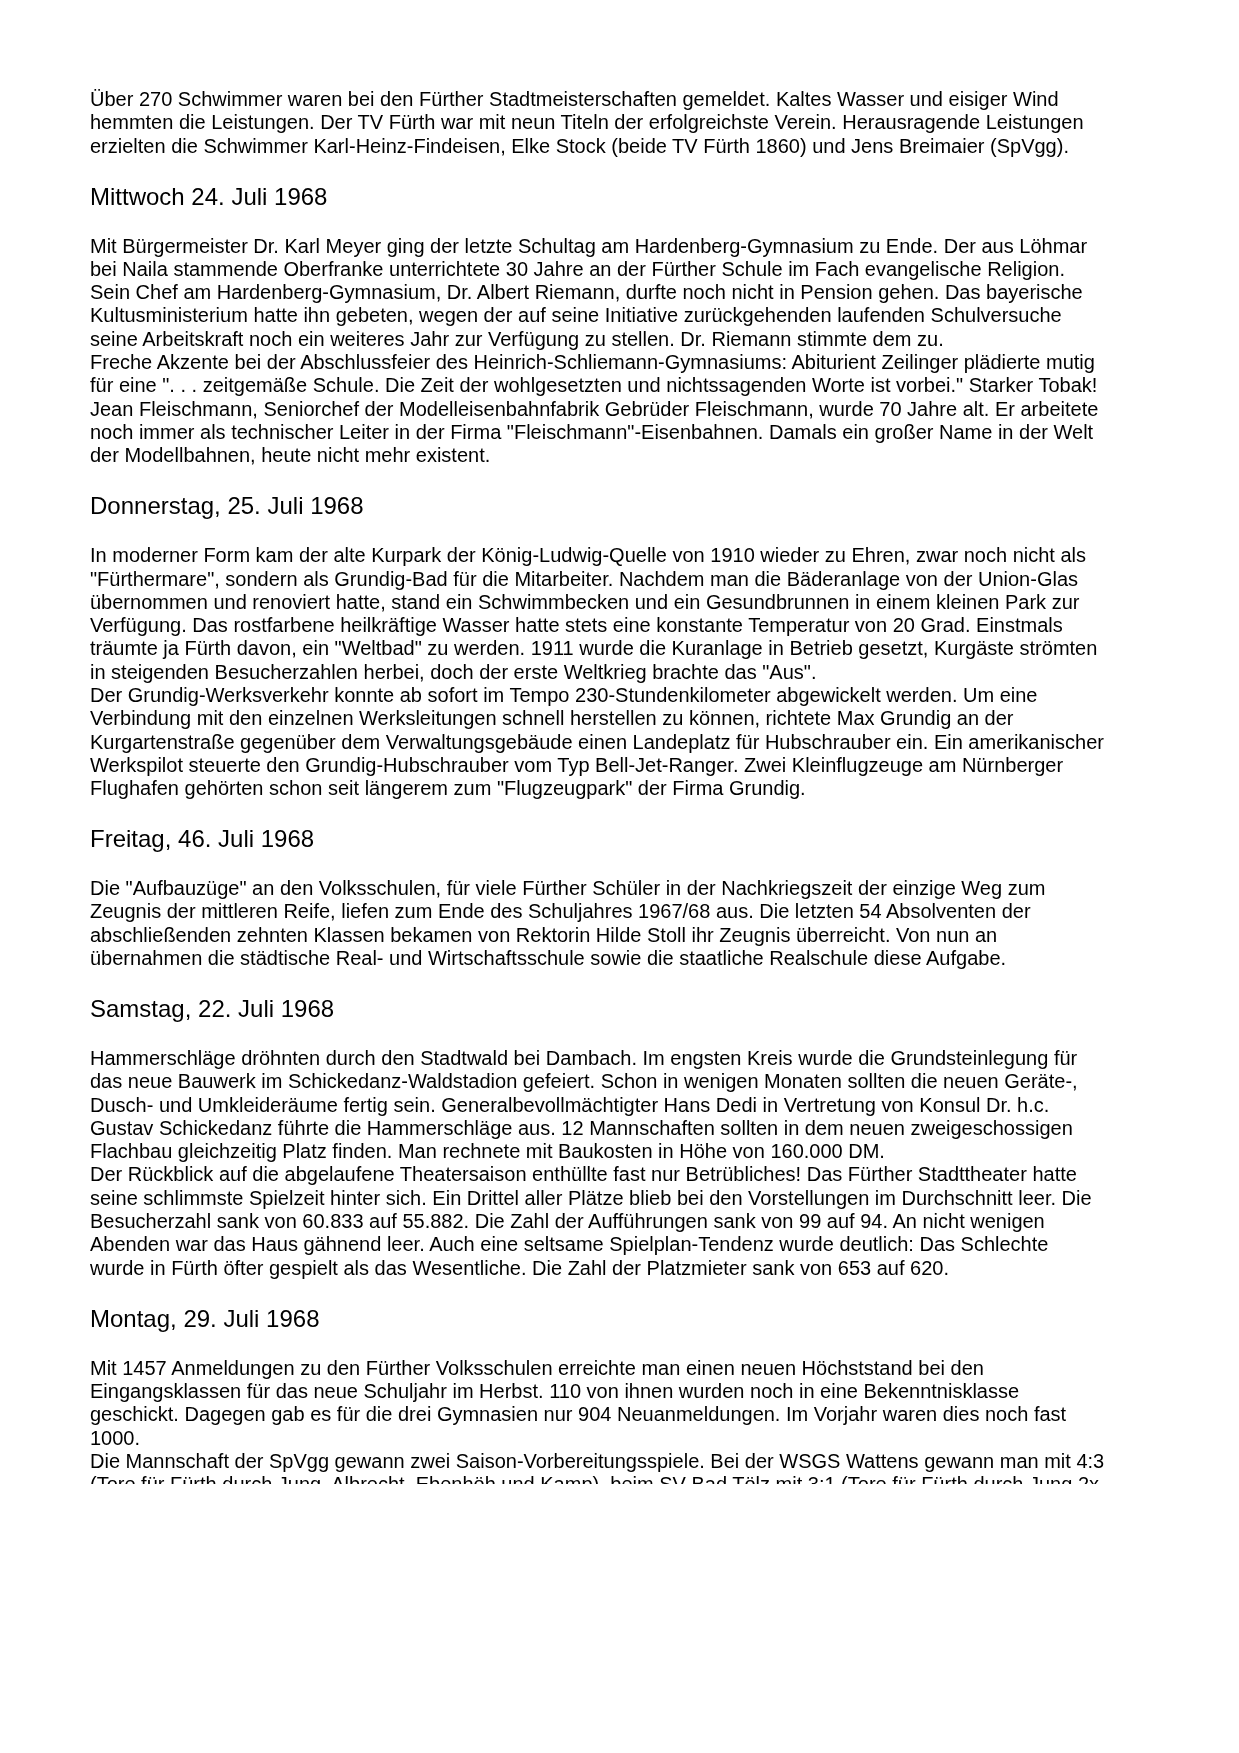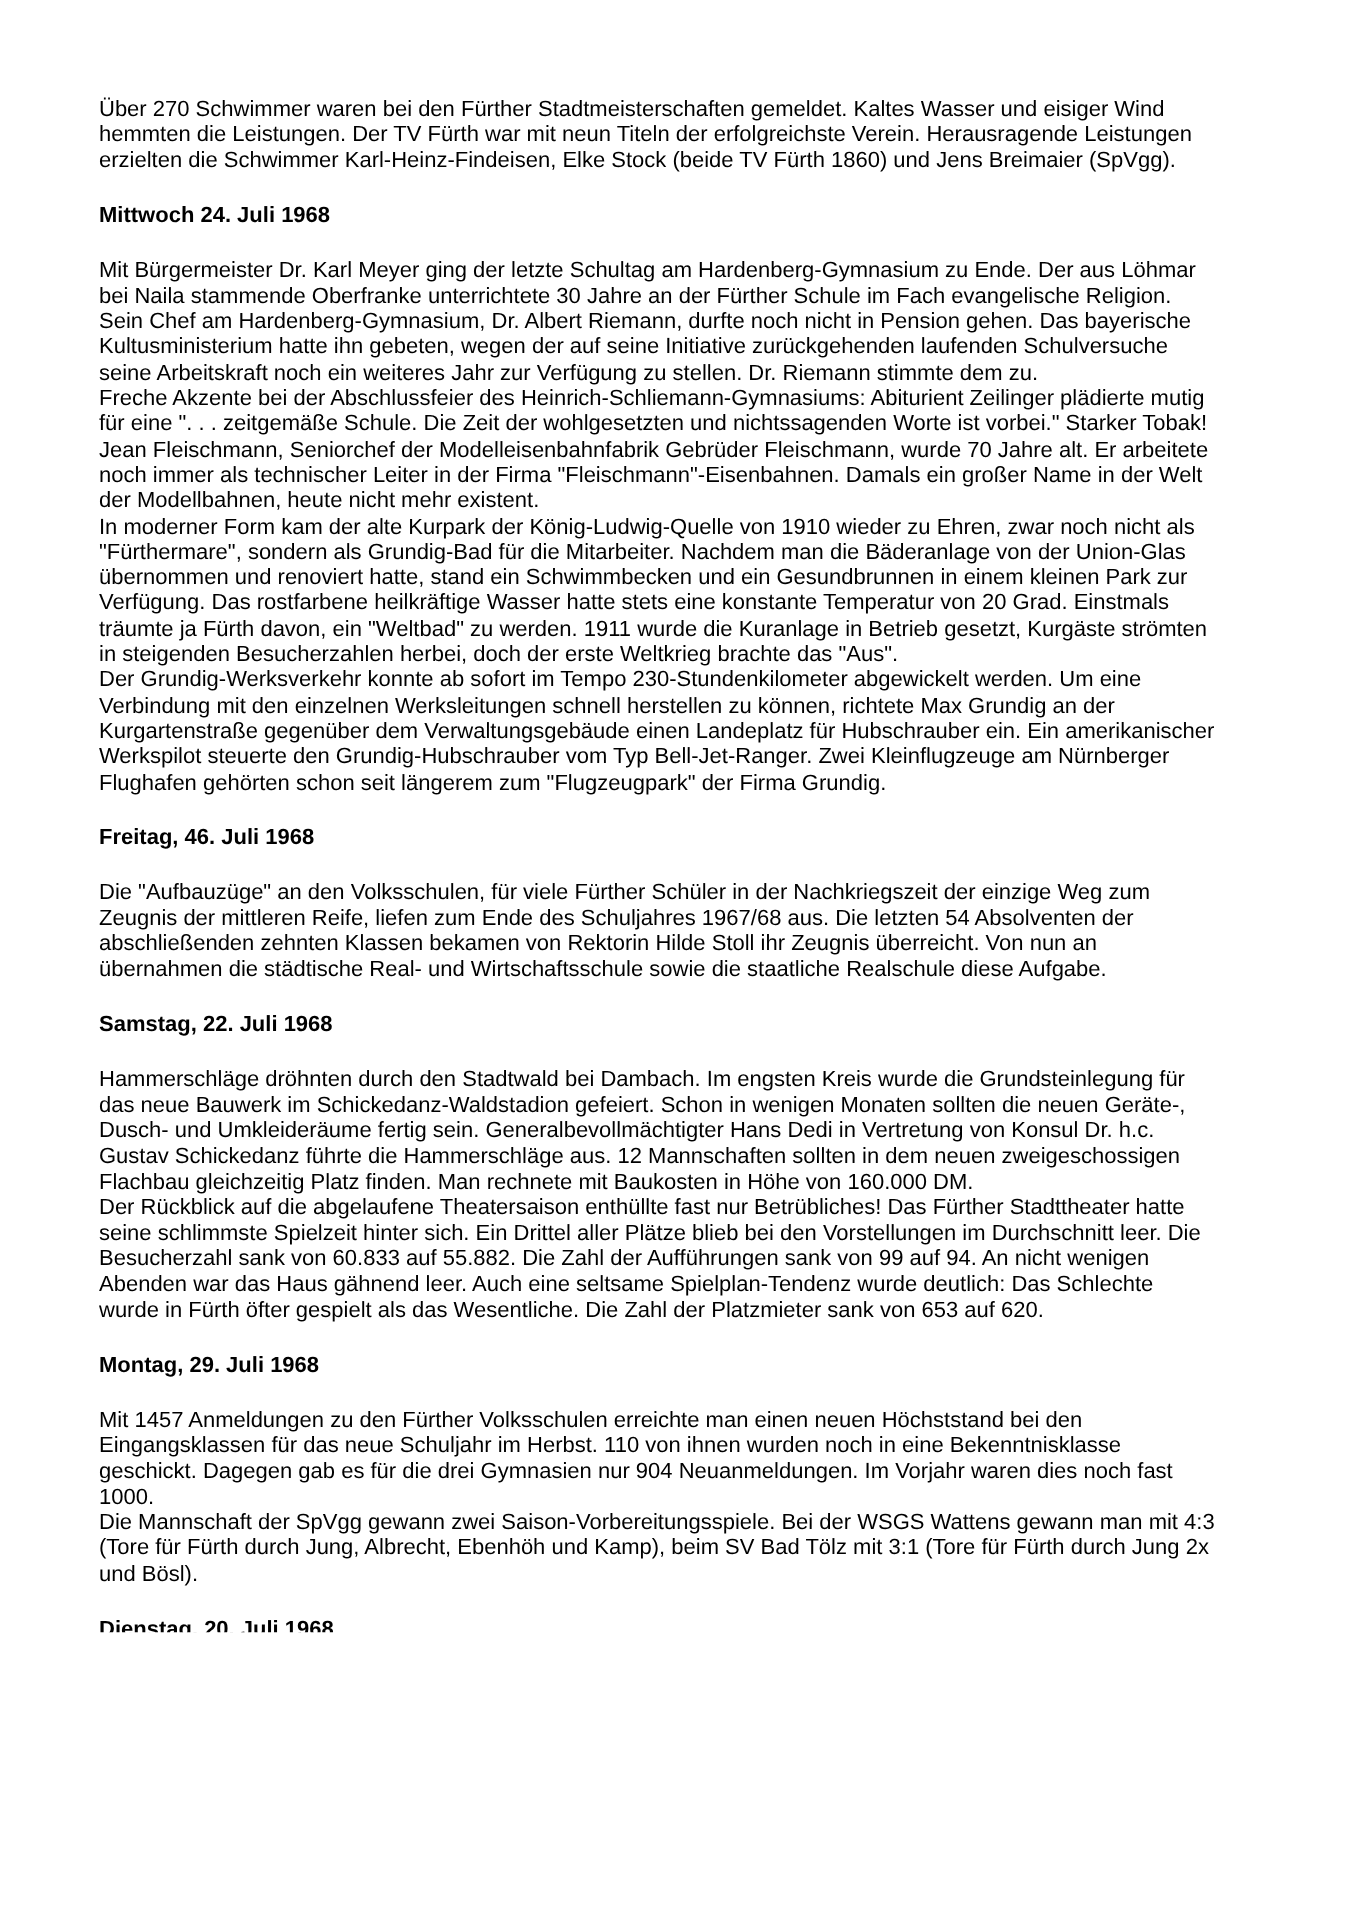--- a/index.html
+++ b/index.html
@@ -20,23 +20,23 @@
     }
     .para {
       margin: 0;
       font-size: 20px;
       line-height: 23.3px;
       white-space: pre;
       font-weight: normal;
     }
     .heading {
       margin: 26.7px 0 26.7px 0;
-      font-size: 20px;
+      font-size: 24px;
       line-height: 23.3px;
-      font-weight: bold;
+      font-weight: normal;
       white-space: pre;
     }
     .page-number {
       margin-top: 16px;
       text-align: center;
       font-family: "Liberation Serif", serif;
       font-size: 24px;
       line-height: 26px;
       font-weight: normal;
       text-decoration: underline;
@@ -59,20 +59,21 @@
 Kultusministerium hatte ihn gebeten, wegen der auf seine Initiative zurückgehenden laufenden Schulversuche
 seine Arbeitskraft noch ein weiteres Jahr zur Verfügung zu stellen. Dr. Riemann stimmte dem zu.
 Freche Akzente bei der Abschlussfeier des Heinrich-Schliemann-Gymnasiums: Abiturient Zeilinger plädierte mutig
 für eine ". . . zeitgemäße Schule. Die Zeit der wohlgesetzten und nichtssagenden Worte ist vorbei." Starker Tobak!
 Jean Fleischmann, Seniorchef der Modelleisenbahnfabrik Gebrüder Fleischmann, wurde 70 Jahre alt. Er arbeitete
 noch immer als technischer Leiter in der Firma "Fleischmann"-Eisenbahnen. Damals ein großer Name in der Welt
 der Modellbahnen, heute nicht mehr existent.</p>
   </section>
 
   <section>
+    <h2 class="heading">Donnerstag, 25. Juli 1968</h2>
     <p class="para">In moderner Form kam der alte Kurpark der König-Ludwig-Quelle von 1910 wieder zu Ehren, zwar noch nicht als
 "Fürthermare", sondern als Grundig-Bad für die Mitarbeiter. Nachdem man die Bäderanlage von der Union-Glas
 übernommen und renoviert hatte, stand ein Schwimmbecken und ein Gesundbrunnen in einem kleinen Park zur
 Verfügung. Das rostfarbene heilkräftige Wasser hatte stets eine konstante Temperatur von 20 Grad. Einstmals
 träumte ja Fürth davon, ein "Weltbad" zu werden. 1911 wurde die Kuranlage in Betrieb gesetzt, Kurgäste strömten
 in steigenden Besucherzahlen herbei, doch der erste Weltkrieg brachte das "Aus".
 Der Grundig-Werksverkehr konnte ab sofort im Tempo 230-Stundenkilometer abgewickelt werden. Um eine
 Verbindung mit den einzelnen Werksleitungen schnell herstellen zu können, richtete Max Grundig an der
 Kurgartenstraße gegenüber dem Verwaltungsgebäude einen Landeplatz für Hubschrauber ein. Ein amerikanischer
 Werkspilot steuerte den Grundig-Hubschrauber vom Typ Bell-Jet-Ranger. Zwei Kleinflugzeuge am Nürnberger

